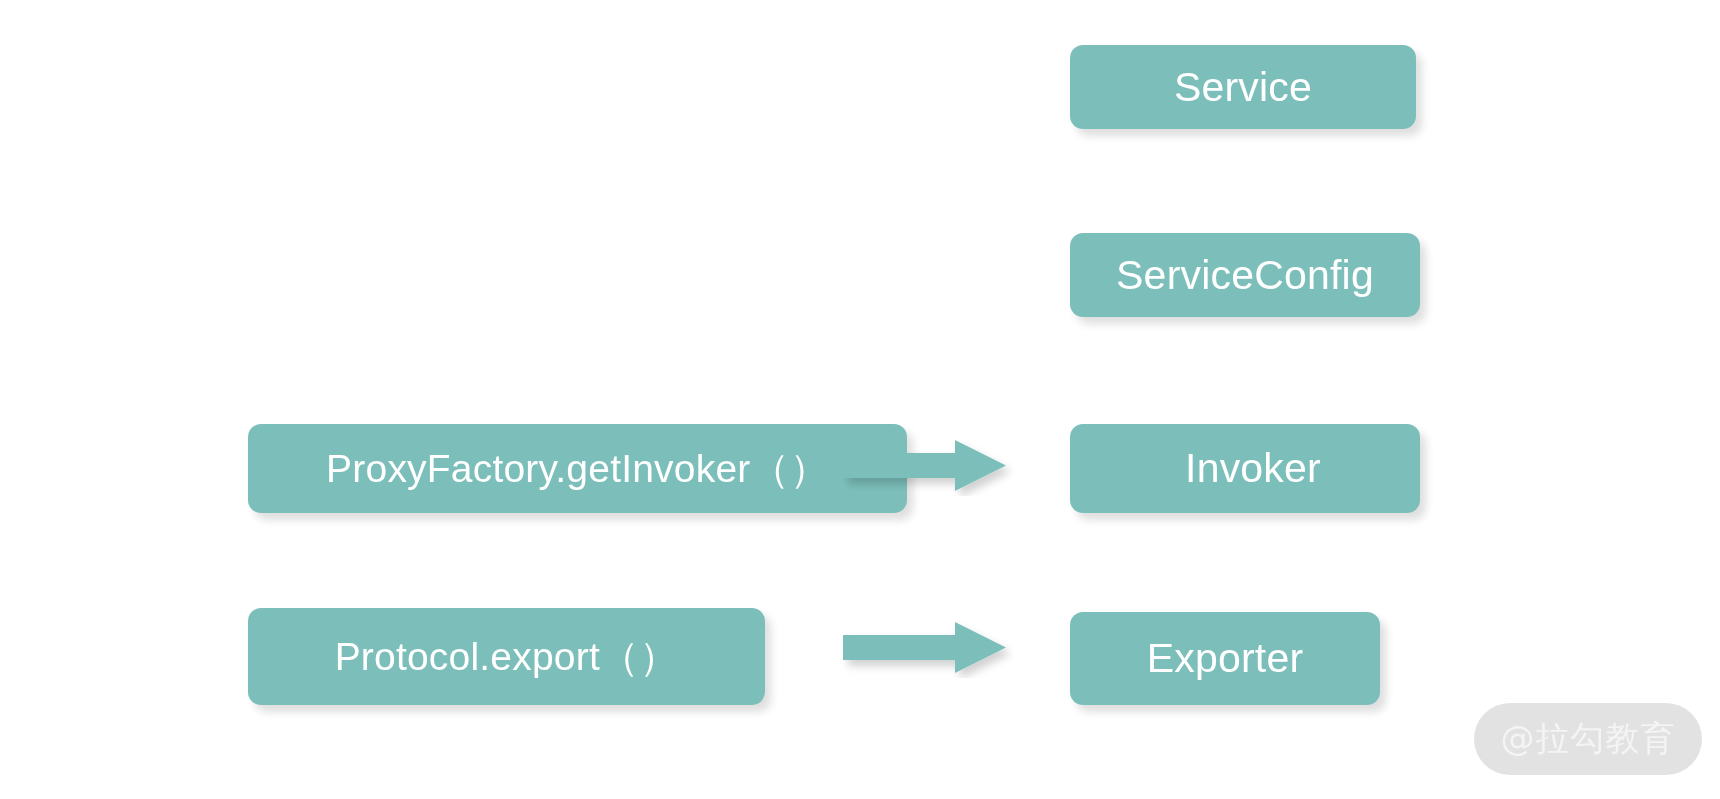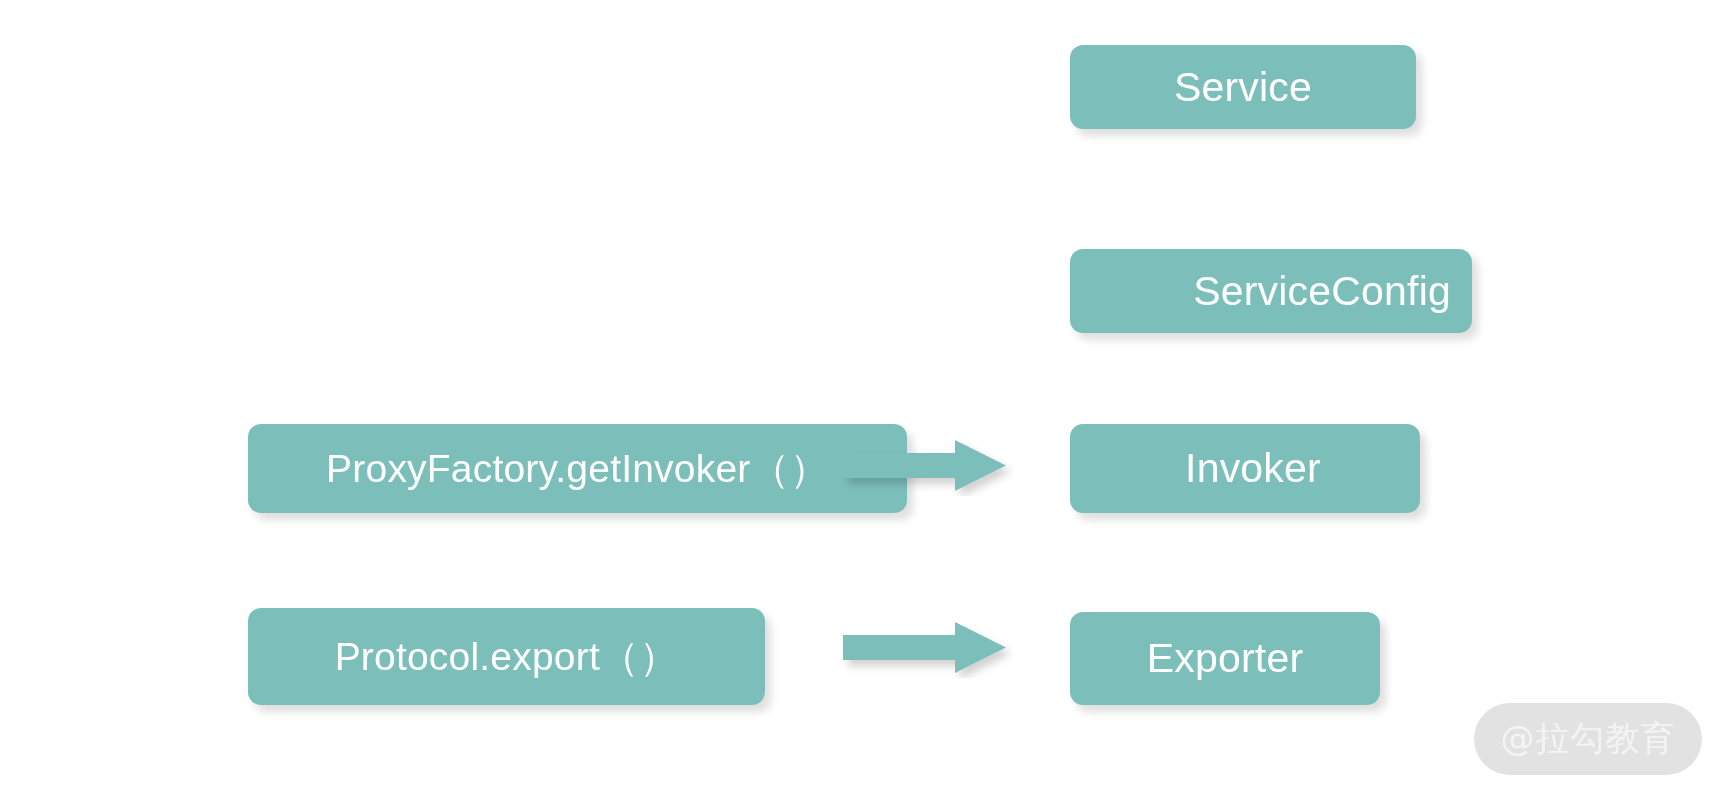--- a/index.html
+++ b/index.html
@@ -31,21 +31,21 @@
   }
   .node-label {
     font-weight: 400;
     letter-spacing: 0.2px;
     white-space: nowrap;
     line-height: 1;
   }
 
   
   #node-service      { left: 1070px; top: 45px;  width: 346px; height: 84px; }
-  #node-serviceconfig{ left: 1070px; top: 249px; width: 402px; height: 84px; justify-content: flex-end; }
+  #node-serviceconfig{ left: 1070px; top: 233px; width: 350px; height: 84px; }
   #node-invoker      { left: 1070px; top: 424px; width: 350px; height: 89px; }
   #node-exporter     { left: 1070px; top: 612px; width: 310px; height: 93px; }
 
   
   #node-proxyfactory { left: 248px; top: 424px; width: 659px; height: 89px; }
   #node-protocol     { left: 248px; top: 608px; width: 517px; height: 97px; }
 
   #node-service      .node-label { font-size: 41px; }
   #node-serviceconfig .node-label { font-size: 41px; }
   #node-invoker      .node-label { font-size: 41px; margin-left: 16px; }

